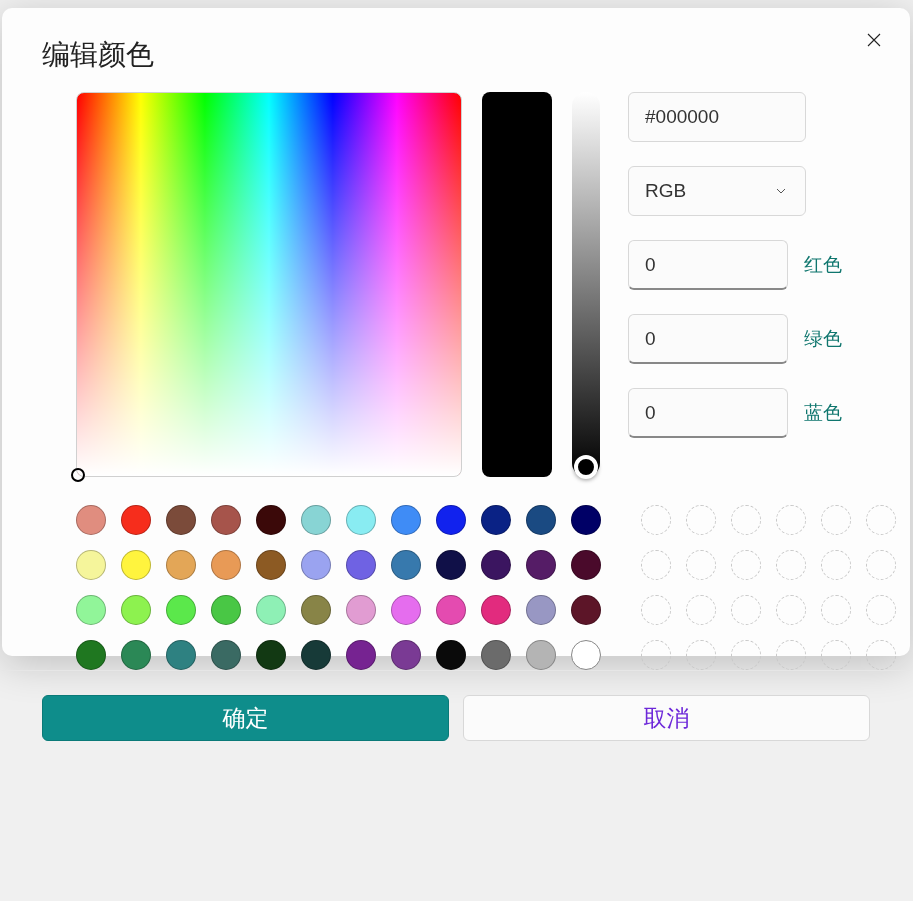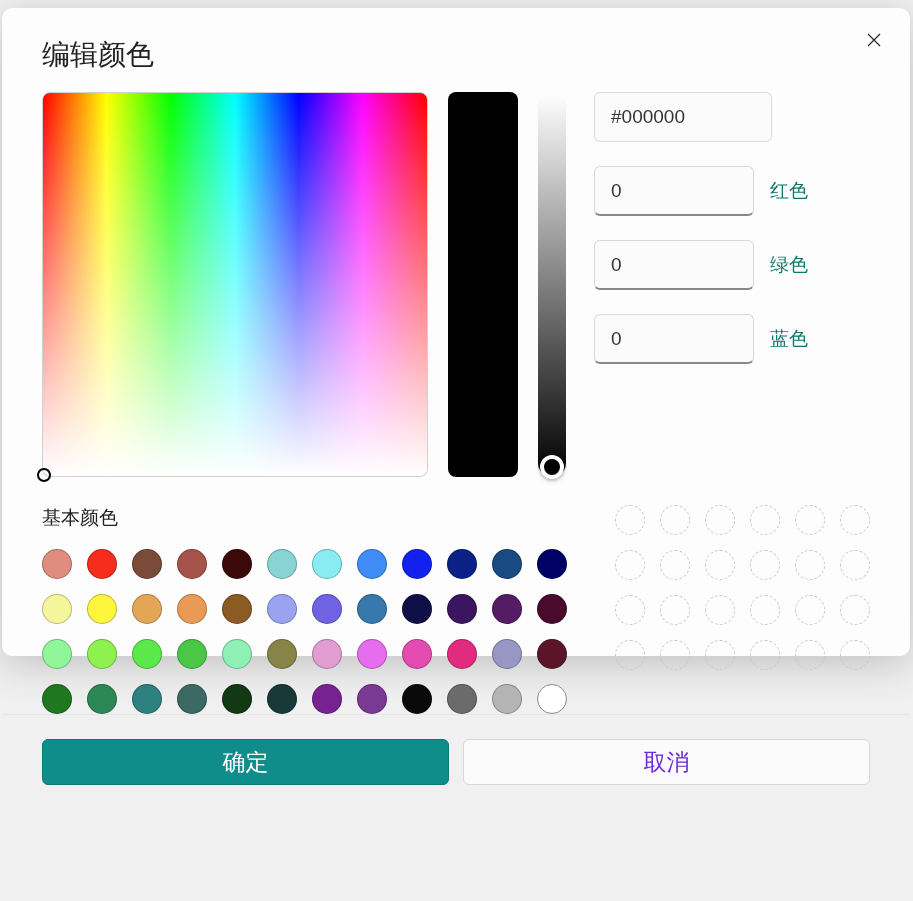--- a/index.html
+++ b/index.html
@@ -38,20 +38,21 @@
   font-size: 28px;
   font-weight: 400;
   color: #222;
   padding: 28px 40px 18px 40px;
 }
 .content {
   flex: 1;
   padding: 0 40px;
   display: flex;
   flex-direction: column;
+  margin-left: 34px;
 }
 .top-area {
   display: flex;
   gap: 20px;
 }
 .gradient-picker {
   width: 386px;
   height: 385px;
   border-radius: 8px;
   position: relative;
@@ -243,41 +244,44 @@
 
       <div class="preview-box" style="background:#000000;"></div>
 
       <div class="value-slider">
         <div class="slider-thumb"></div>
       </div>
 
       <div class="inputs-col">
         <input class="text-input" value="#000000" style="">
 
+        <div class="select-input">
+          <span>RGB</span>
+          <svg class="chev" viewBox="0 0 24 24" fill="none" stroke="#555" stroke-width="1.5">
+              <path d="M6 9 L12 15 L18 9"></path>
+            </svg>
+        </div>
 
         <div class="input-row">
           <input class="num-input" value="0" style="">
           <span class="chan-label">红色</span>
         </div>
         <div class="input-row">
           <input class="num-input" value="0" style="">
           <span class="chan-label">绿色</span>
         </div>
         <div class="input-row">
           <input class="num-input" value="0" style="">
           <span class="chan-label">蓝色</span>
         </div>
       </div>
     </div>
 
     <div class="swatches-area">
       <div class="swatch-group">
-        <div class="swatch-header">
-          <div class="swatch-title">基本颜色</div>
-        </div>
         <div class="swatch-grid" id="basic-swatches">
             <div class="swatch" style="background: rgb(224, 141, 127);"></div>
             <div class="swatch" style="background: rgb(246, 45, 28);"></div>
             <div class="swatch" style="background: rgb(123, 75, 58);"></div>
             <div class="swatch" style="background: rgb(166, 84, 75);"></div>
             <div class="swatch" style="background: rgb(59, 9, 9);"></div>
             <div class="swatch" style="background: rgb(136, 212, 212);"></div>
             <div class="swatch" style="background: rgb(137, 236, 242);"></div>
             <div class="swatch" style="background: rgb(63, 140, 246);"></div>
             <div class="swatch" style="background: rgb(17, 34, 238);"></div>

